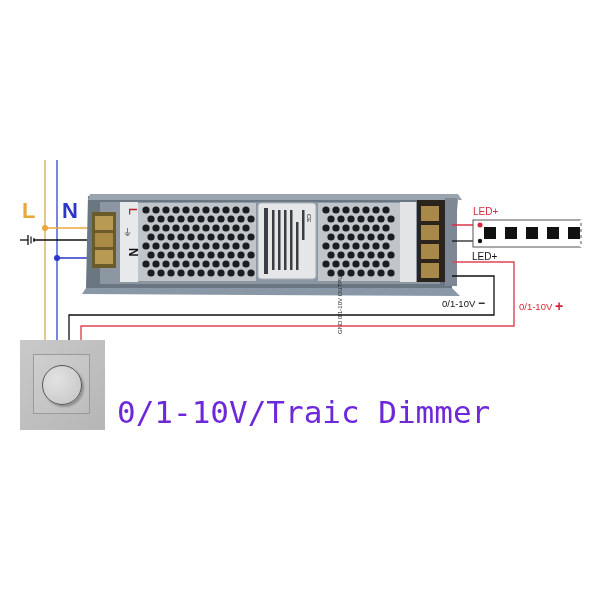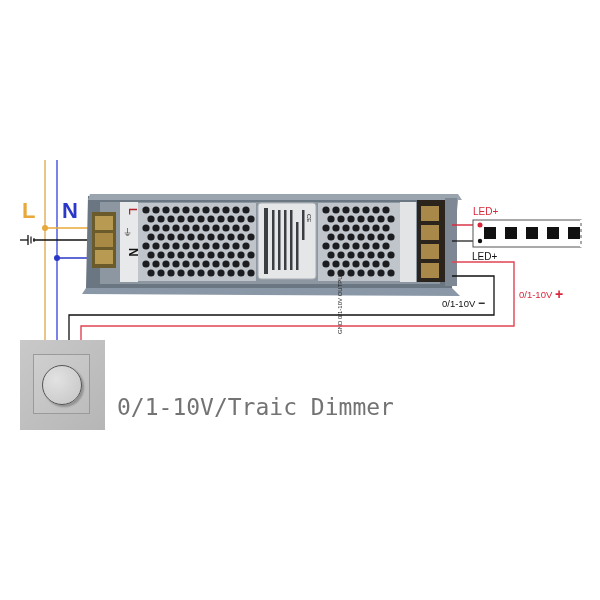--- a/index.html
+++ b/index.html
@@ -4,24 +4,24 @@
   <style>
     html, body { margin: 0; padding: 0; background: #ffffff; }
     body { width: 600px; height: 600px; position: relative; overflow: hidden; font-family: "Liberation Sans", sans-serif; }
     .canvas { position: absolute; left: 0; top: 0; width: 600px; height: 600px; }
     .abs { position: absolute; }
     .lbl-L { left: 22px; top: 198px; font-size: 22px; font-weight: bold; color: #e8a83a; }
     .lbl-N { left: 62px; top: 198px; font-size: 22px; font-weight: bold; color: #2a37c8; }
     .led-top { left: 473px; top: 206px; font-size: 10px; color: #d9263a; }
     .led-bot { left: 472px; top: 251px; font-size: 10px; color: #111; }
     .ctrl-minus { left: 442px; top: 296px; font-size: 9.5px; color: #111; text-align: right; }
-    .ctrl-plus { left: 519px; top: 286px; font-size: 9.5px; color: #d9263a; }
+    .ctrl-plus { left: 519px; top: 298px; font-size: 9.5px; color: #d9263a; }
     .ctrl-plus .sym { font-size: 14px; font-weight: bold; vertical-align: -1px; }
     .ctrl-minus .sym { font-size: 12px; font-weight: bold; }
-    .dimmer-title { left: 117px; top: 394px; font-size: 23px; color: #737373; font-family: "DejaVu Sans Mono", monospace; letter-spacing: 0px; }
+    .dimmer-title { left: 117px; top: 394px; font-size: 31px; color: #6d28d9; font-family: "DejaVu Sans Mono", monospace; letter-spacing: 0px; }
     .dimmer-plate { left: 20px; top: 340px; width: 85px; height: 90px; background: linear-gradient(135deg, #c9c9c9, #b6b6b6); }
     .dimmer-inner { position: absolute; left: 13px; top: 14px; width: 57px; height: 60px; border: 1px solid #9a9a9a; background: linear-gradient(135deg,#cfcfcf,#bdbdbd); box-sizing: border-box; }
     .dimmer-knob { position: absolute; left: 8px; top: 10px; width: 40px; height: 40px; border-radius: 50%; background: radial-gradient(circle at 35% 35%, #e2e2e2, #c4c4c4); border: 1.5px solid #555; box-sizing: border-box; box-shadow: 2px 2px 2px rgba(0,0,0,0.25); }
   </style>
 </head>
 <body>
 
 <div class="canvas">
 
   <svg class="abs" style="left:0;top:0" width="600" height="600" viewBox="0 0 600 600">

